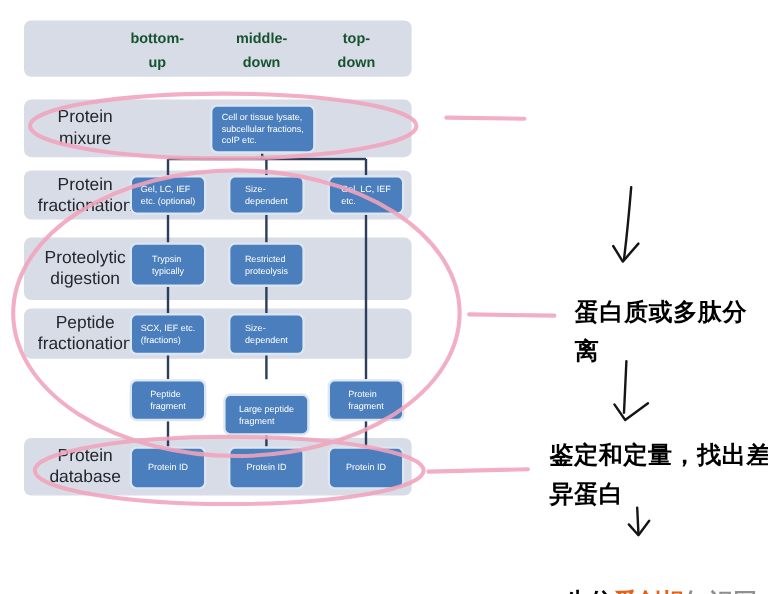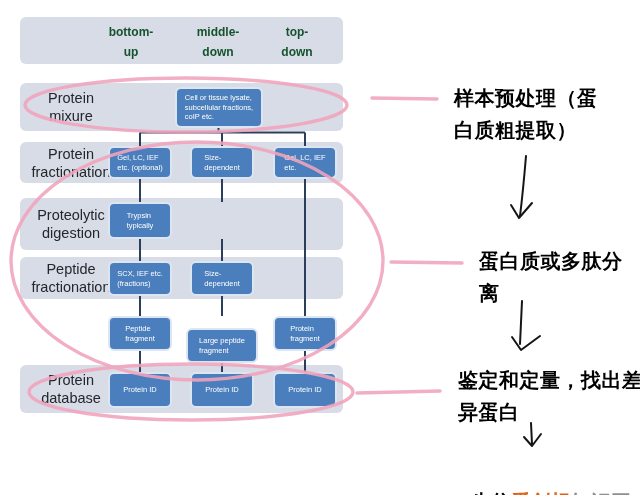--- a/index.html
+++ b/index.html
@@ -83,39 +83,39 @@
 
   <div class="box" style="left:108px;top:146px;width:64px;height:33px;">Gel, LC, IEF
 etc. (optional)</div>
   <div class="box" style="left:190px;top:146px;width:64px;height:33px;">Size-
 dependent</div>
   <div class="box" style="left:273px;top:146px;width:64px;height:33px;">Gel, LC, IEF
 etc.</div>
 
   <div class="box" style="left:108px;top:202px;width:64px;height:37px;">Trypsin
 typically</div>
+  <div class="box" style="left:190px;top:202px;width:64px;height:37px;">Restricted
+proteolysis</div>
 
   <div class="box" style="left:108px;top:261px;width:64px;height:35px;">SCX, IEF etc.
 (fractions)</div>
   <div class="box" style="left:190px;top:261px;width:64px;height:35px;">Size-
 dependent</div>
 
   <div class="box" style="left:108px;top:316px;width:64px;height:35px;">Peptide
 fragment</div>
   <div class="box" style="left:186px;top:328px;width:72px;height:35px;">Large peptide
 fragment</div>
   <div class="box" style="left:273px;top:316px;width:64px;height:35px;">Protein
 fragment</div>
 
   <div class="box" style="left:108px;top:372px;width:64px;height:36px;">Protein ID</div>
   <div class="box" style="left:190px;top:372px;width:64px;height:36px;">Protein ID</div>
   <div class="box" style="left:273px;top:372px;width:64px;height:36px;">Protein ID</div>
 
-  <div class="cjk" style="left:454px;top:82px;width:176px;">样本预处理（蛋
-白质粗提取）</div>
   <div class="cjk" style="left:479px;top:245px;width:170px;">蛋白质或多肽分
 离</div>
   <div class="cjk" style="left:458px;top:364px;width:190px;">鉴定和定量，找出差
 异蛋白</div>
   <div class="cjk" style="left:471px;top:454px;width:170px;letter-spacing:0;">
     <span>生信</span><span class="wm-orange">爱创根</span><span class="wm-gray">知识网</span>
   </div>
 
   <svg class="toplayer" width="640" height="495">
     <g stroke="#f1a4bc" stroke-width="3.4" fill="none" opacity="0.88" stroke-linecap="round">

